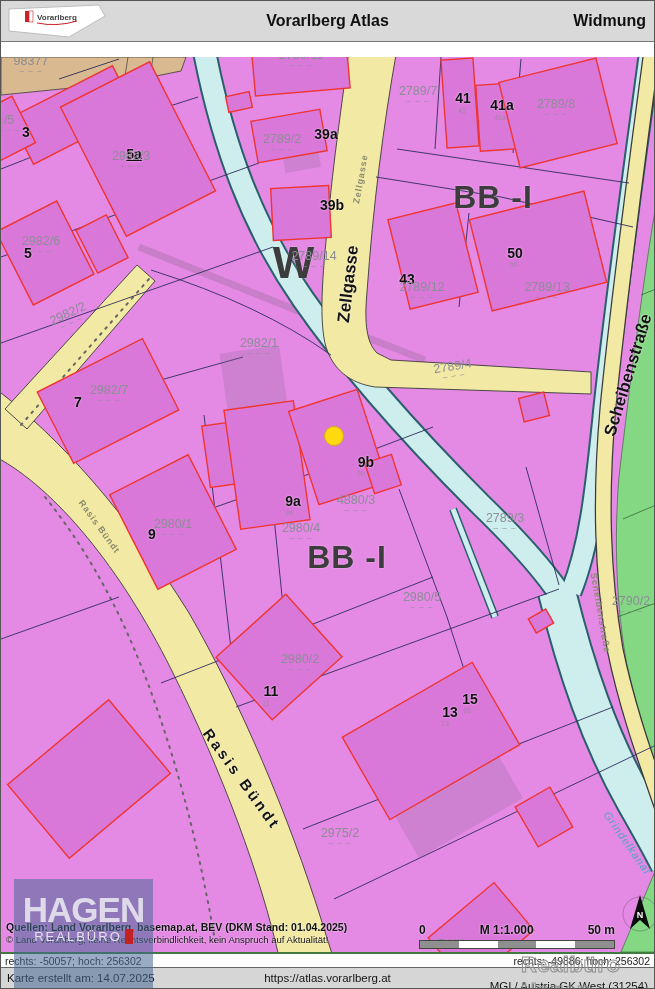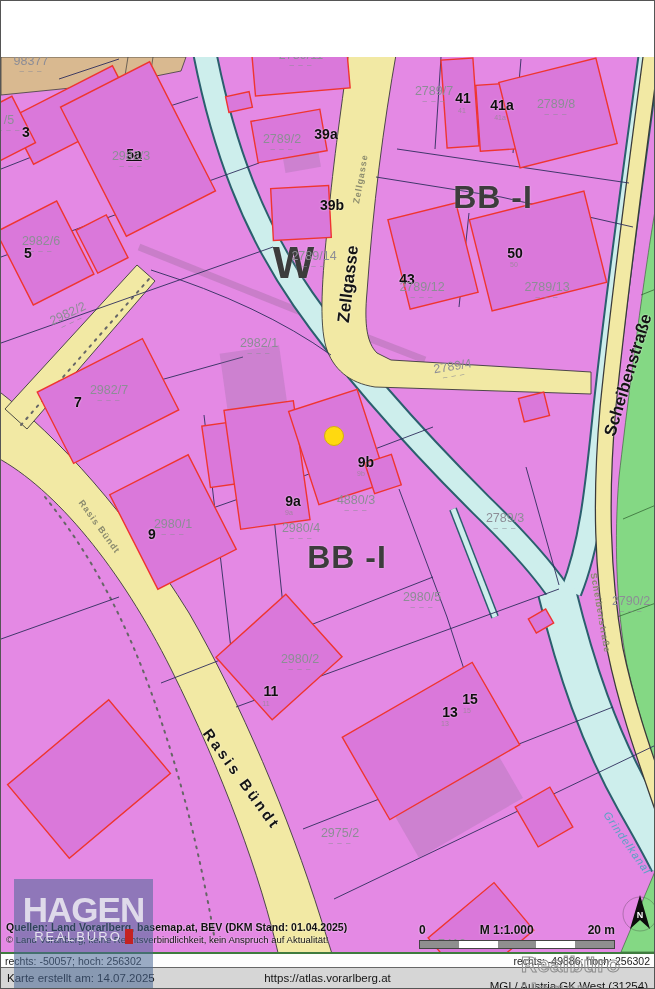--- a/index.html
+++ b/index.html
@@ -53,20 +53,31 @@
   .hagen .h2 span{font-size:13px;letter-spacing:2px;color:rgba(240,240,245,.88);}
   .hagen .rb{width:8px;height:15px;background:#c42222;display:inline-block;}
   .outlinewm{position:absolute;left:520px;top:951px;z-index:11;font-size:22px;font-weight:bold;
              color:rgba(255,255,255,.12);-webkit-text-stroke:1px #8f8f8f;letter-spacing:.5px;}
 </style>
 </head>
 <body>
 
 <div class="page">
 
+  <div class="hdr">
+    <svg class="logo" width="104" height="38" viewBox="0 0 104 38">
+      <polygon points="2,6 92,2 98,13 62,34 2,28" fill="#ffffff" stroke="#bdbdbd" stroke-width="1"></polygon>
+      <rect x="18" y="8" width="4" height="11" fill="#cc2227"></rect>
+      <rect x="22" y="8" width="4" height="11" fill="#ffffff" stroke="#cc2227" stroke-width="0.6"></rect>
+      <text x="30" y="17" font-size="8" font-weight="bold" fill="#444">Vorarlberg</text>
+      <path d="M30,20 Q50,24 70,18" stroke="#cc2227" stroke-width="1" fill="none"></path>
+    </svg>
+    <div class="hdr-title">Vorarlberg Atlas</div>
+    <div class="hdr-sub">Widmung</div>
+  </div>
 
 
   <div class="map">
     <svg width="655" height="895" viewBox="0 0 655 895">
 
       <rect x="0" y="0" width="655" height="895" fill="#e489e4"></rect>
 
       <polygon points="0,0 185,0 180,14 120,26 0,38" fill="#d9b990" stroke="#3c3c3c" stroke-width="0.8"></polygon>
       <path d="M127,0 L123,25" stroke="#3c3c3c" stroke-width="0.7" fill="none"></path>
       <path d="M152,0 L149,20" stroke="#3c3c3c" stroke-width="0.7" fill="none"></path>
@@ -205,21 +216,21 @@
         <div class="ml hs" style="left: 360px; top: 416px; transform: translate(-50%, -50%);">9b</div>
         <div class="ml pn" style="left: 30px; top: 7px; transform: translate(-50%, -50%); text-align: center;">98377</div>
         <div class="ml pn" style="left: 8px; top: 66px; transform: translate(-50%, -50%);">/5</div>
         <div class="ml pn" style="left: 130px; top: 102px; transform: translate(-50%, -50%);">2982/3</div>
         <div class="ml pn" style="left: 40px; top: 187px; transform: translate(-50%, -50%);">2982/6</div>
         <div class="ml pn" style="left: 68px; top: 259px; transform: translate(-50%, -50%) rotate(-25deg);">2982/2</div>
         <div class="ml pn" style="left: 258px; top: 289px; transform: translate(-50%, -50%);">2982/1</div>
         <div class="ml pn" style="left: 108px; top: 336px; transform: translate(-50%, -50%);">2982/7</div>
         <div class="ml pn" style="left: 300px; top: 1px; transform: translate(-50%, -50%);">2789/11</div>
         <div class="ml pn" style="left: 281px; top: 85px; transform: translate(-50%, -50%);">2789/2</div>
-        <div class="ml pn" style="left: 417px; top: 37px; transform: translate(-50%, -50%); margin-left: 16px;">2789/7</div>
+        <div class="ml pn" style="left: 417px; top: 37px; transform: translate(-50%, -50%);">2789/7</div>
         <div class="ml pn" style="left: 555px; top: 50px; transform: translate(-50%, -50%);">2789/8</div>
         <div class="ml pn" style="left: 421px; top: 233px; transform: translate(-50%, -50%);">2789/12</div>
         <div class="ml pn" style="left: 546px; top: 233px; transform: translate(-50%, -50%);">2789/13</div>
         <div class="ml pn" style="left: 313px; top: 202px; transform: translate(-50%, -50%);">2789/14</div>
         <div class="ml pn" style="left: 452px; top: 312px; transform: translate(-50%, -50%) rotate(-9deg);">2789/4</div>
         <div class="ml pn" style="left: 504px; top: 464px; transform: translate(-50%, -50%);">2789/3</div>
         <div class="ml pn" style="left: 630px; top: 547px; transform: translate(-50%, -50%);">2790/2</div>
         <div class="ml pn" style="left: 172px; top: 470px; transform: translate(-50%, -50%);">2980/1</div>
         <div class="ml pn" style="left: 355px; top: 446px; transform: translate(-50%, -50%);">4880/3</div>
         <div class="ml pn" style="left: 300px; top: 474px; transform: translate(-50%, -50%);">2980/4</div>
@@ -231,21 +242,21 @@
 
     <div class="sources">
       <div class="s1">Quellen: Land Vorarlberg, basemap.at, BEV (DKM Stand: 01.04.2025)</div>
       <div class="s2">© Land Vorarlberg; keine Rechtsverbindlichkeit, kein Anspruch auf Aktualität!</div>
     </div>
 
     <div class="sbar">
       <div class="sbar-txt">
         <span>0</span>
         <span>M 1:1.000</span>
-        <span>20 m</span>
+        <span>50 m</span>
       </div>
       <div class="sbar-bar">
         <span></span>
           <span></span>
           <span></span>
           <span></span>
           <span></span>
       </div>
     </div>
   </div>

